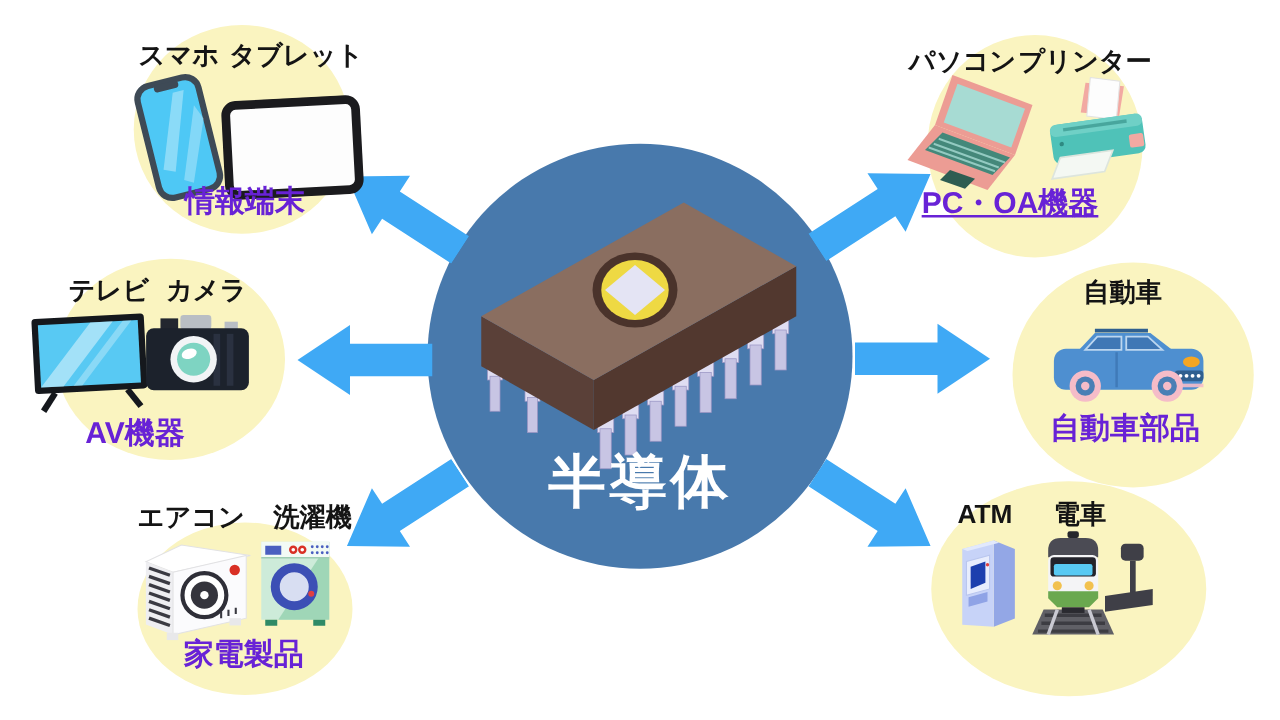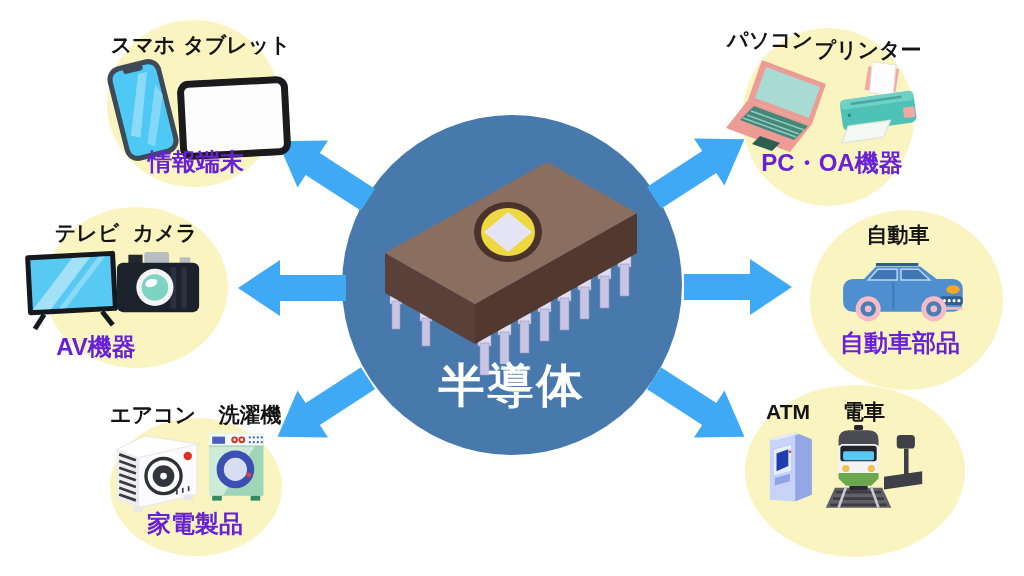--- a/index.html
+++ b/index.html
@@ -150,21 +150,21 @@
     <rect x="32" y="1" width="28" height="13" rx="3" fill="#b9bec4"></rect>
     <rect x="72" y="7" width="12" height="7" fill="#b9bec4"></rect>
     <rect x="1" y="13" width="93" height="56" rx="7" fill="#1c222c"></rect>
     <rect x="62" y="18" width="6" height="47" fill="#2a3140"></rect>
     <rect x="74" y="18" width="6" height="47" fill="#2a3140"></rect>
     <circle cx="44" cy="41" r="21" fill="#f2f4f6"></circle>
     <circle cx="44" cy="41" r="15" fill="#7ed4c2"></circle>
     <ellipse cx="40" cy="36" rx="7" ry="4.5" fill="#ffffff" transform="rotate(-18 40 36)"></ellipse>
   </svg>
 
-  <div class="caption" style="left:96px;top:334px;">AV機器</div>
+  <div class="caption" style="left:108px;top:334px;">AV機器</div>
 
   <span class="item-label" style="left:153px;top:403px;">エアコン</span>
   <span class="item-label" style="left:250px;top:403px;">洗濯機</span>
 
   <svg class="icon" style="left:110px;top:424px;" width="92" height="90" viewBox="0 0 110 107">
     <polygon points="8,30 42,14 108,24 34,40" fill="#ffffff" stroke="#e2e2e4" stroke-width="1"></polygon>
     <polygon points="8,30 34,40 34,100 8,90" fill="#eeeef1"></polygon>
     <g stroke="#3a3a42" stroke-width="3.2">
       <line x1="11" y1="36" x2="31" y2="43"></line>
         <line x1="11" y1="44" x2="31" y2="51"></line>
@@ -207,21 +207,21 @@
         <circle cx="71" cy="19" r="1.4"></circle>
     </g>
     <circle cx="38" cy="53" r="19" fill="#d8def2" stroke="#3c4fb5" stroke-width="9"></circle>
     <circle cx="55" cy="60" r="3" fill="#e04040"></circle>
     <rect x="9" y="86" width="12" height="6" fill="#2f8a66"></rect>
     <rect x="57" y="86" width="12" height="6" fill="#2f8a66"></rect>
   </svg>
 
   <div class="caption" style="left:195px;top:511px;">家電製品</div>
 
-  <span class="item-label" style="left:770px;top:28px;">パソコン</span>
+  <span class="item-label" style="left:770px;top:38px;">パソコン</span>
   <span class="item-label" style="left:868px;top:38px;">プリンター</span>
 
   <svg class="icon" style="left:724px;top:58px;" width="112" height="100" viewBox="0 0 112 100">
     <polygon points="38,2 102,26 88,66 24,42" fill="#ec9c94"></polygon>
     <polygon points="42,9 96,29 85,60 31,40" fill="#a7dbd3"></polygon>
     <polygon points="24,42 88,66 66,94 2,70" fill="#ec9c94"></polygon>
     <polygon points="30,48 84,68 70,82 16,62" fill="#44887a"></polygon>
     <g stroke="#a7dbd3" stroke-width="1.5" opacity="0.8">
       <line x1="27" y1="53" x2="80" y2="72"></line>
         <line x1="23" y1="57" x2="75" y2="76"></line>
@@ -234,21 +234,21 @@
     <polygon points="46,6 80,14 72,40 38,32" fill="#f2a9a2"></polygon>
     <polygon points="51,2 77,9 69,43 43,36" fill="#fdfdfd" stroke="#e3e3e3" stroke-width="1"></polygon>
     <rect x="8" y="40" width="84" height="36" rx="7" fill="#4fc2b8"></rect>
     <rect x="8" y="40" width="84" height="11" rx="5" fill="#6fd0c6"></rect>
     <rect x="20" y="44" width="58" height="3" fill="#2e8a82" opacity="0.6"></rect>
     <polygon points="14,70 62,70 52,88 4,88" fill="#f4f8f3" stroke="#dde5dd" stroke-width="1.5"></polygon>
     <rect x="78" y="58" width="13" height="12" rx="2" fill="#f2a9a2"></rect>
     <circle cx="17" cy="58" r="2" fill="#2e8a82"></circle>
   </svg>
 
-  <div class="caption" style="left:832px;top:150px;">PC・OA機器</div>
+  <div class="caption" style="left:808px;top:150px;text-decoration:underline;">PC・OA機器</div>
 
   <span class="item-label" style="left:898px;top:223px;">自動車</span>
 
   <svg class="icon" style="left:832px;top:250px;" width="138" height="82" viewBox="0 0 140 85">
     <polygon points="28,34 44,17 90,17 112,34" fill="#4e8fd0"></polygon>
     <rect x="10" y="30" width="124" height="34" rx="10" fill="#4e8fd0"></rect>
     <polygon points="46,20 66,20 66,31 36,31" fill="#3f77b5" stroke="#bcd6ef" stroke-width="1.5"></polygon>
     <polygon points="70,20 88,20 100,31 70,31" fill="#3f77b5" stroke="#bcd6ef" stroke-width="1.5"></polygon>
     <line x1="44" y1="15" x2="88" y2="15" stroke="#2f5f8f" stroke-width="3"></line>
     <line x1="62" y1="33" x2="62" y2="62" stroke="#3f7ab8" stroke-width="2"></line>

